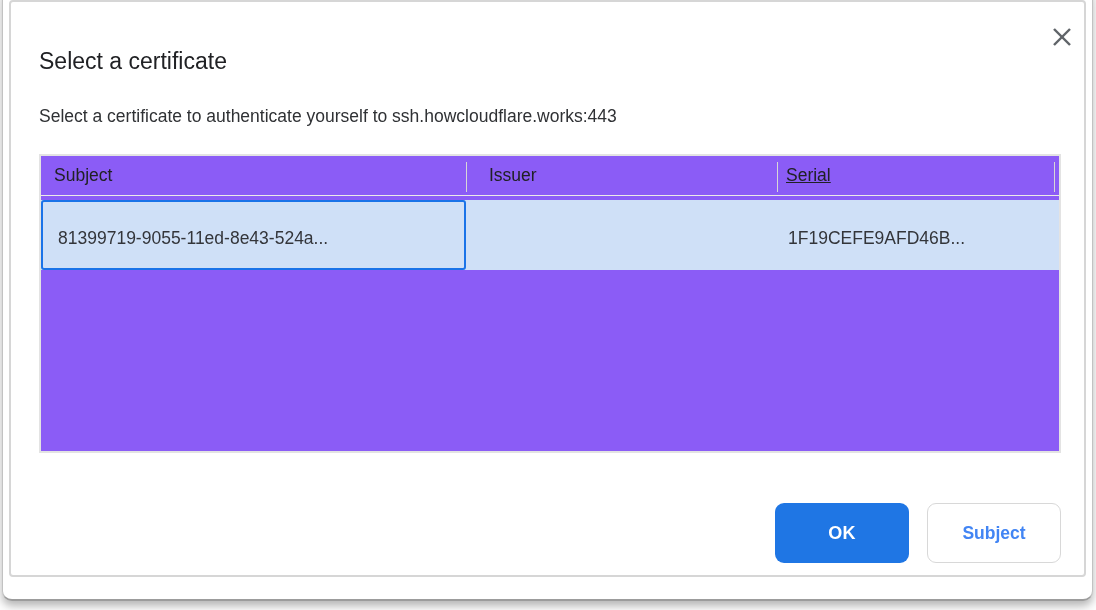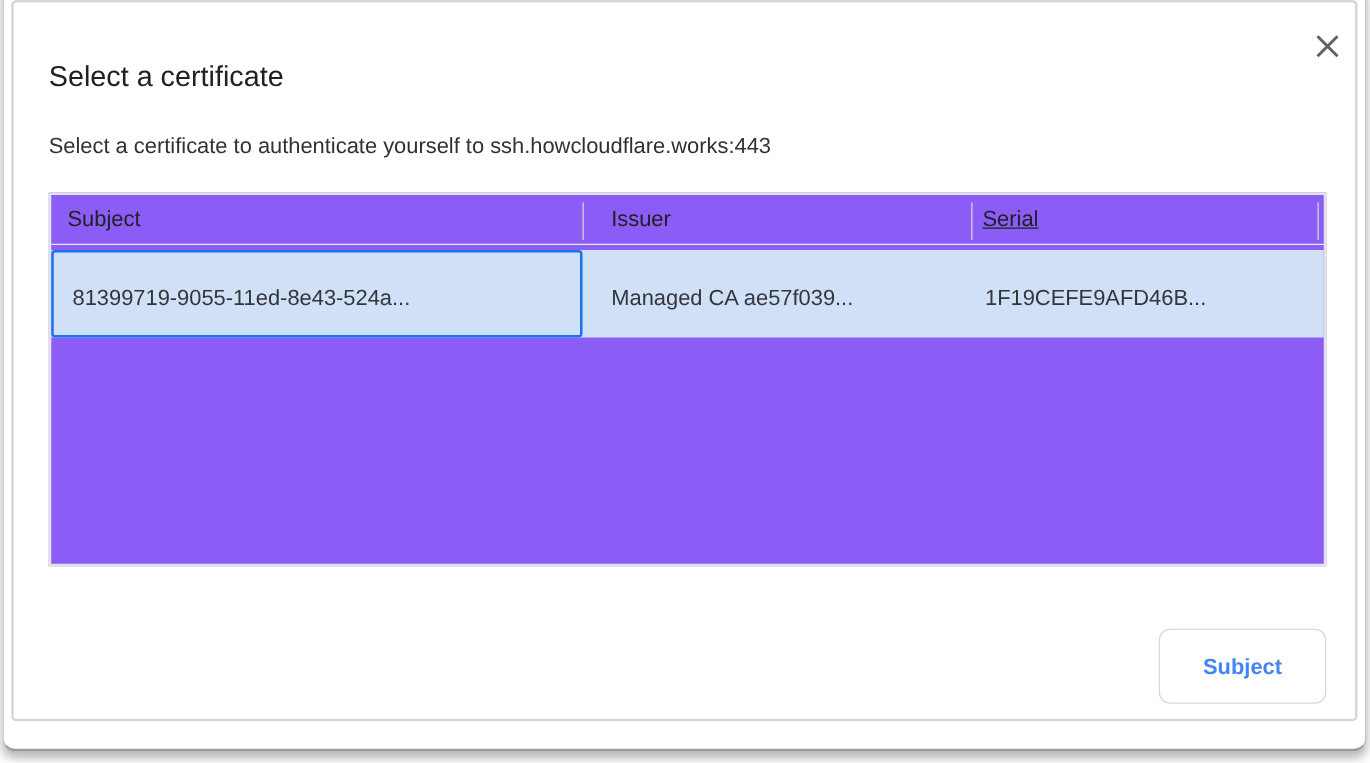--- a/index.html
+++ b/index.html
@@ -106,21 +106,21 @@
       <div class="th th-subject">Subject</div>
       <div class="th th-issuer">Issuer</div>
       <div class="th th-serial">Serial</div>
       <div class="col-divider div1"></div>
       <div class="col-divider div2"></div>
       <div class="col-divider div3"></div>
     </div>
 
     <div class="row">
       <div class="cell cell-subject">81399719-9055-11ed-8e43-524a...</div>
-      <div class="cell cell-issuer">Managed CA ae57f039...</div>
       <div class="cell cell-serial">1F19CEFE9AFD46B...</div>
       <div class="focus-ring"></div>
     </div>
   </div>
 
+  <button class="btn-ok">OK</button>
   <button class="btn-cancel">Subject</button>
 
 </div>
 
 </body></html>

